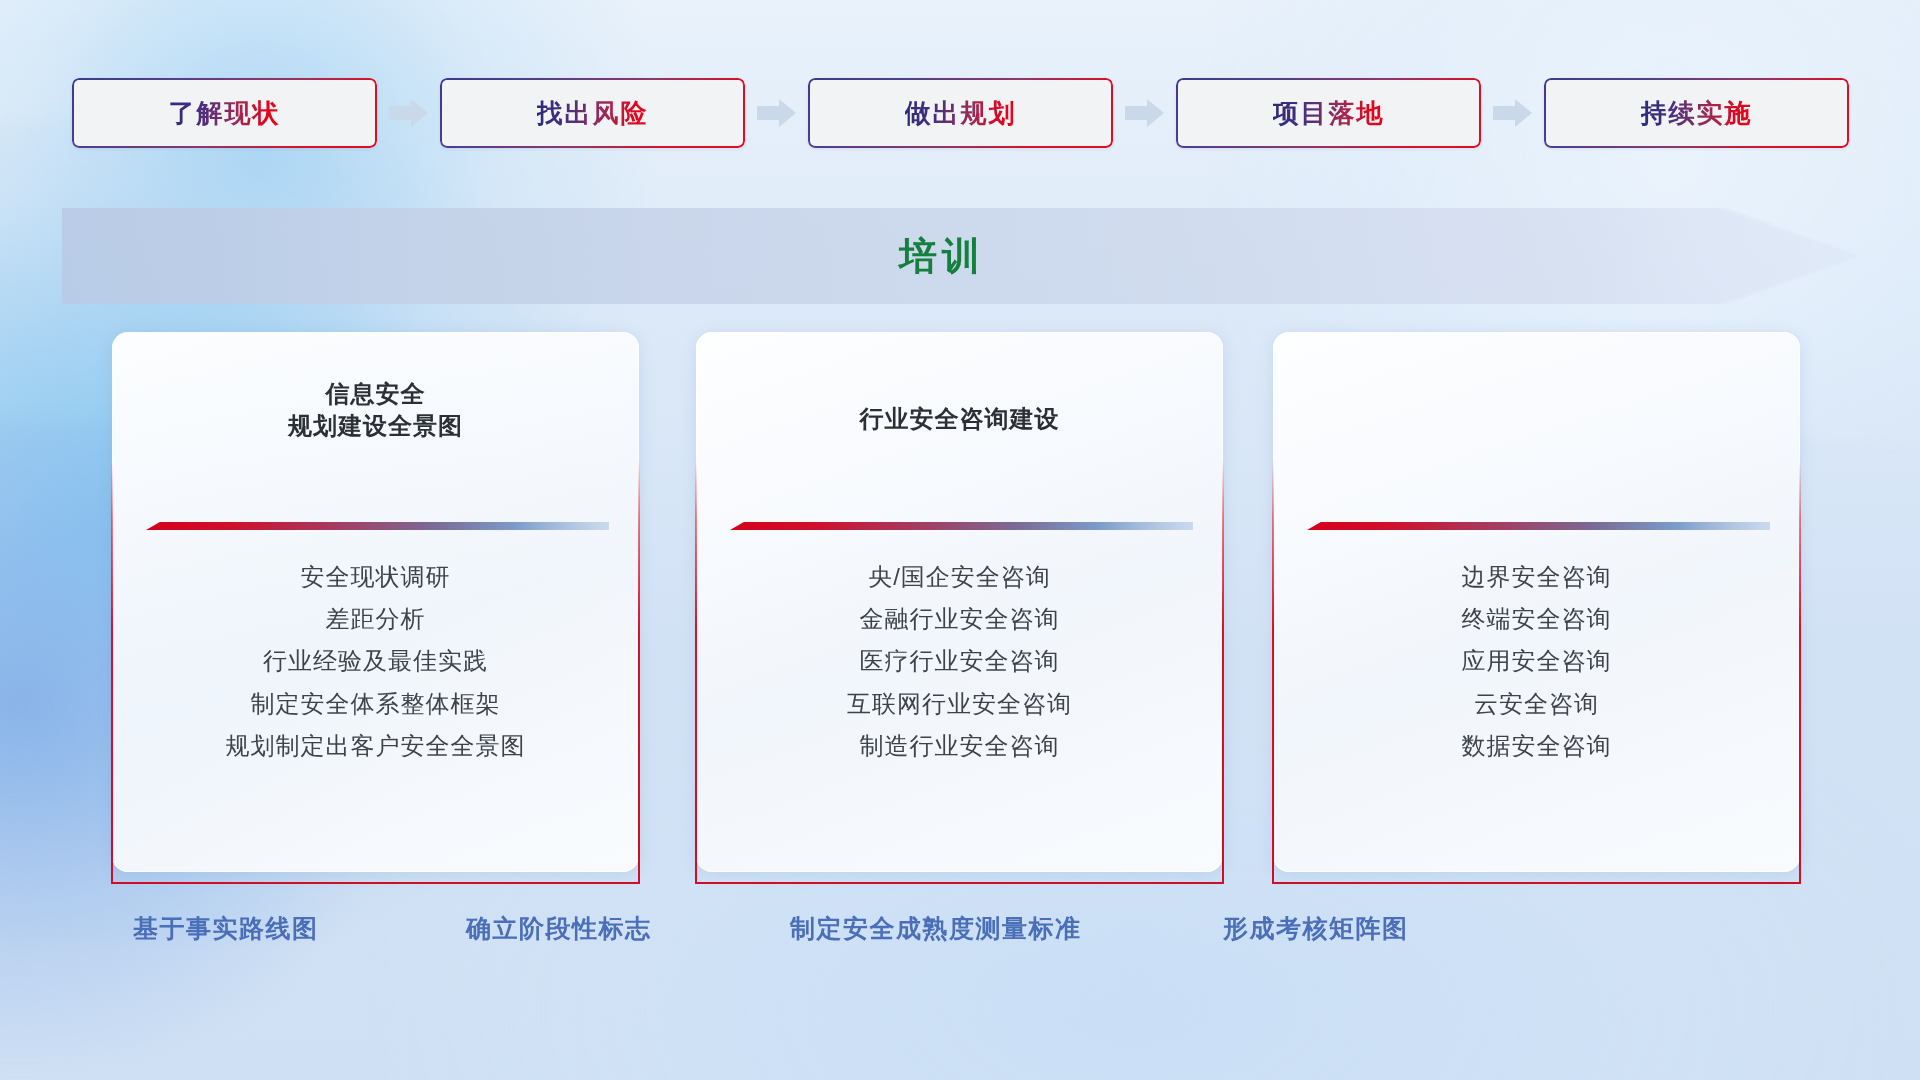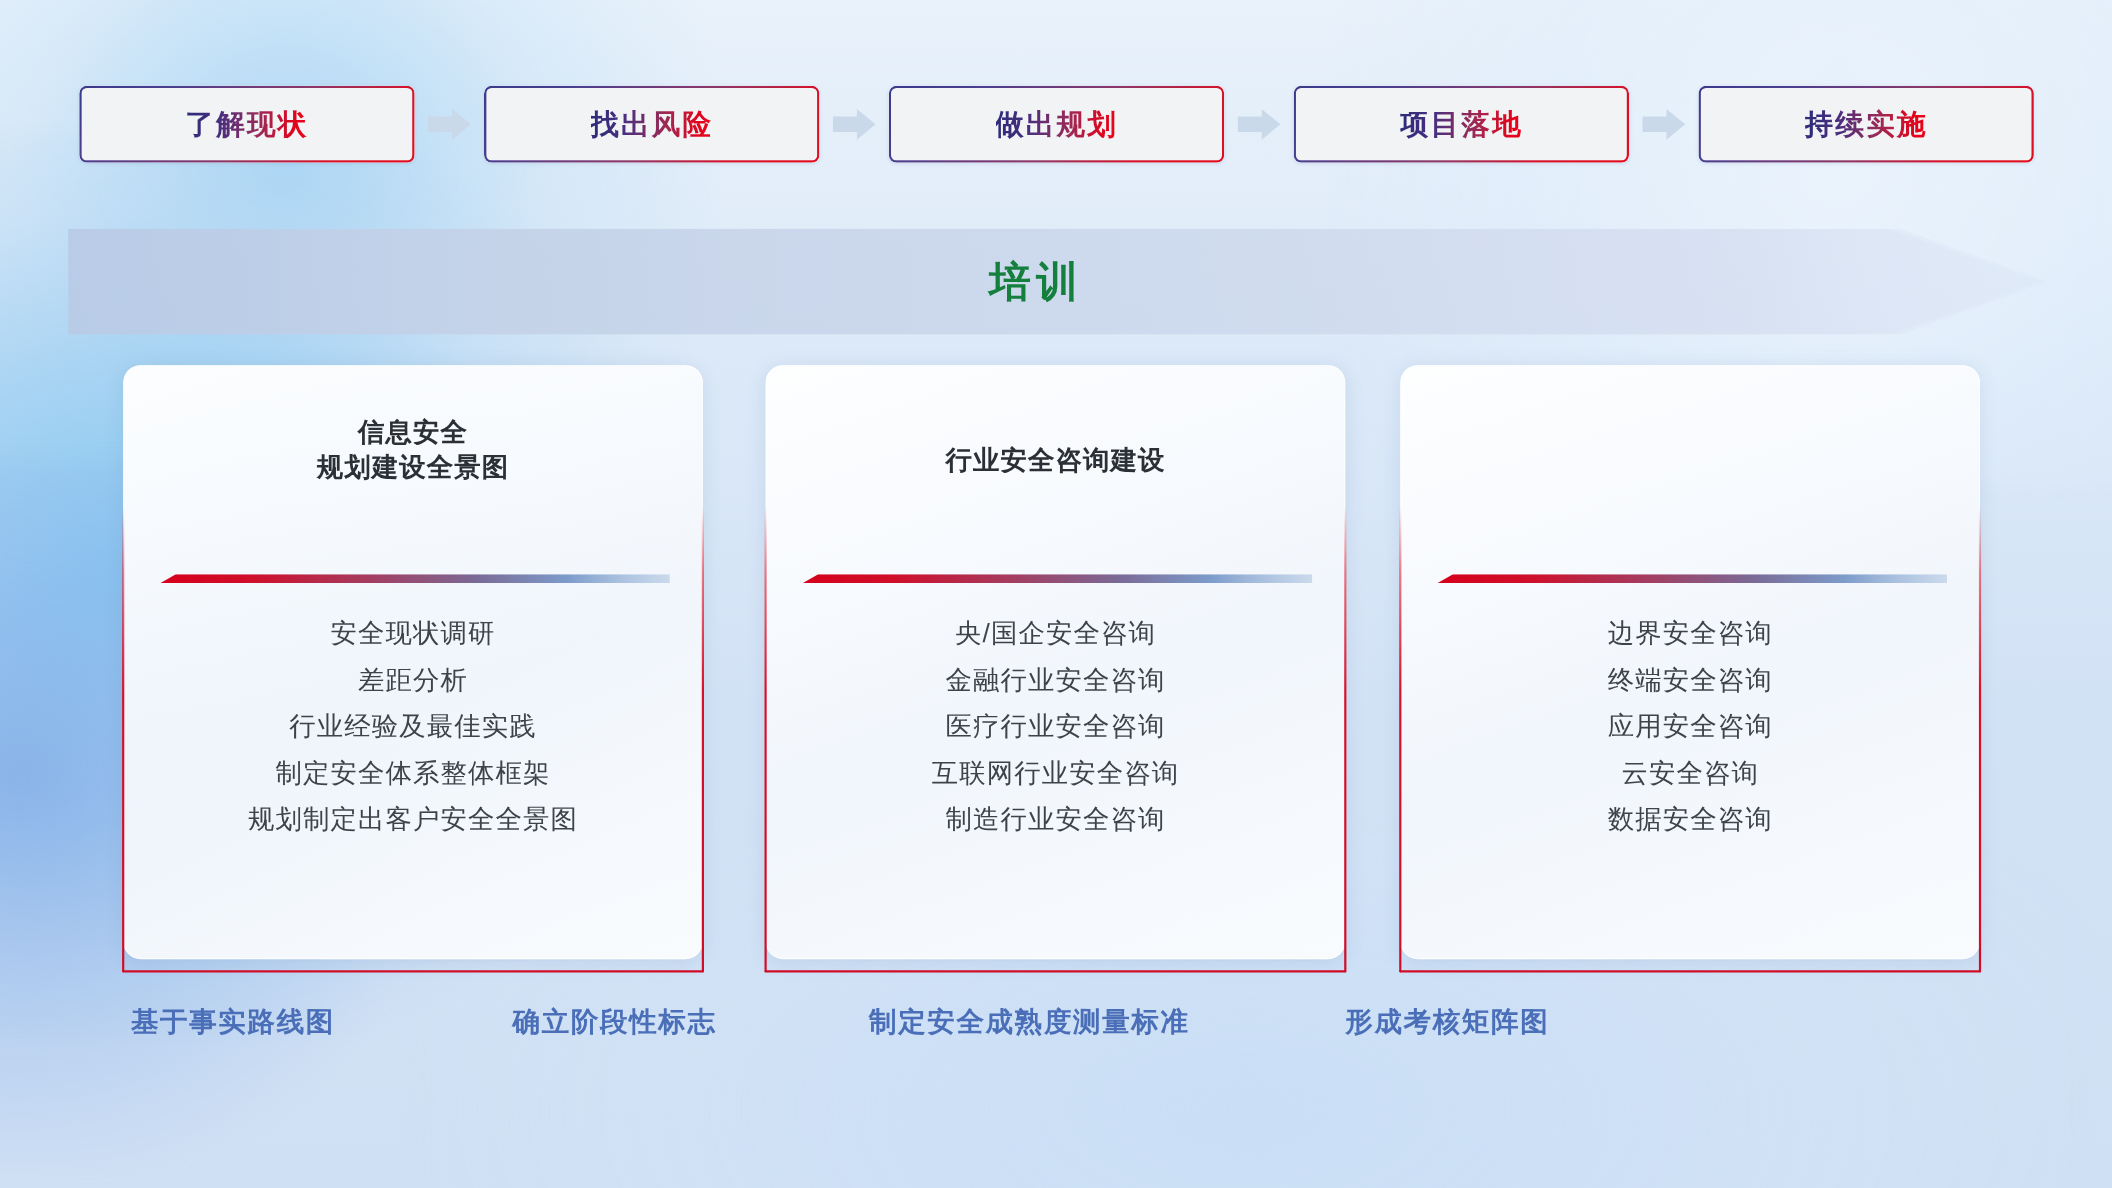--- a/index.html
+++ b/index.html
@@ -386,19 +386,19 @@
         <div class="item">边界安全咨询</div>
         <div class="item">终端安全咨询</div>
         <div class="item">应用安全咨询</div>
         <div class="item">云安全咨询</div>
         <div class="item">数据安全咨询</div>
       </div>
     </div>
   </div>
 
   <div class="captions">
-    <div class="caption" style="left:119px">基于事实路线图</div>
+    <div class="caption" style="left:133px">基于事实路线图</div>
     <div class="caption" style="left:466px">确立阶段性标志</div>
     <div class="caption" style="left:790px">制定安全成熟度测量标准</div>
     <div class="caption" style="left:1223px">形成考核矩阵图</div>
   </div>
 
 </div>
 
 </body></html>

